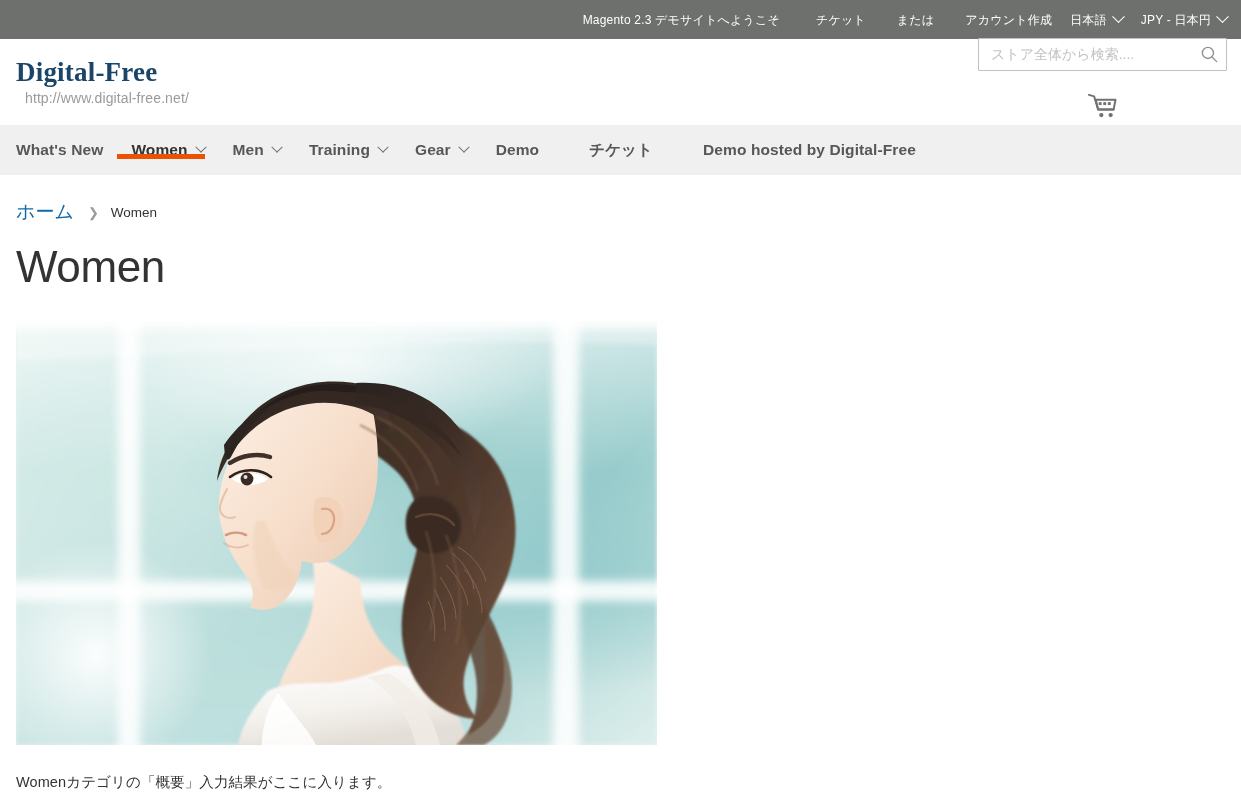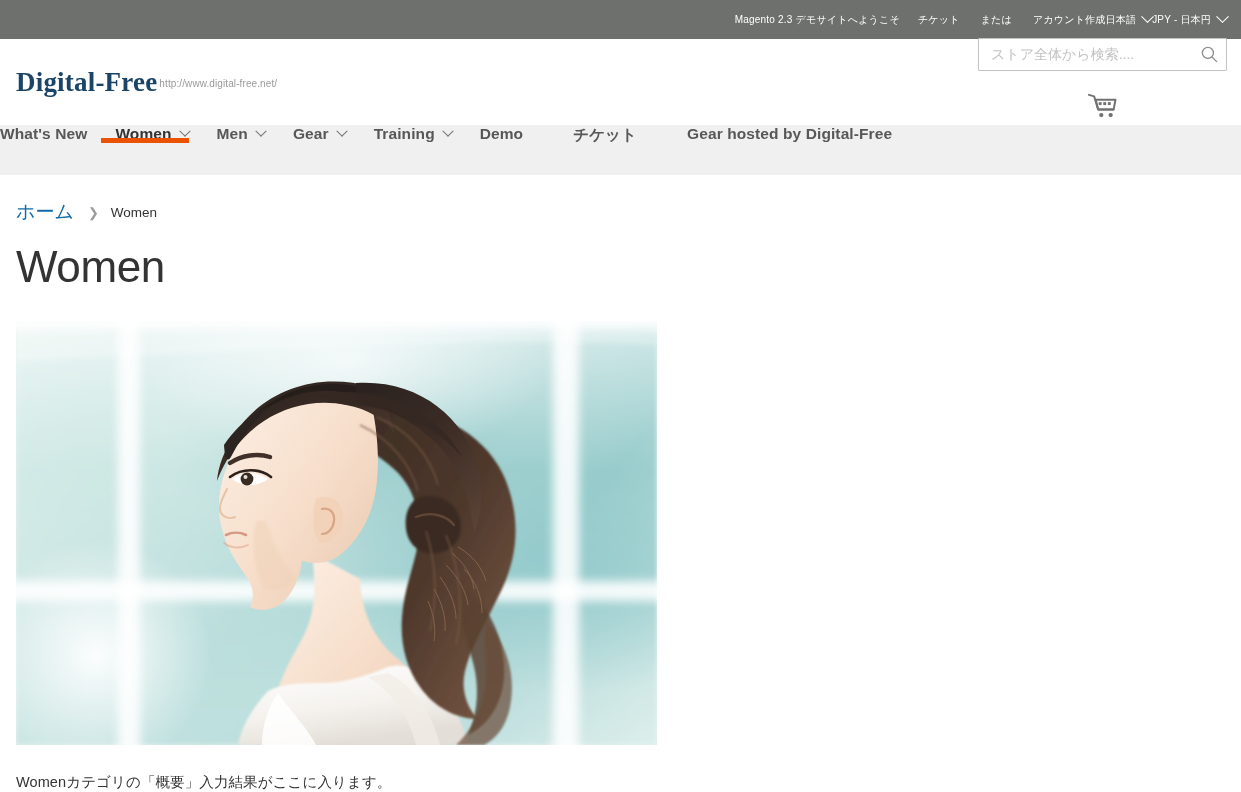--- a/index.html
+++ b/index.html
@@ -18,35 +18,35 @@
     height: 39px;
     background: #6d706c;
     display: flex;
     align-items: center;
     justify-content: flex-end;
     padding: 0 14px 0 0;
   }
   .top-panel-inner {
     display: flex;
     align-items: center;
-    gap: 0;
+    gap: 18px;
     color: #ffffff;
-    font-size: 10px;
+    font-size: 12px;
     line-height: 1;
     white-space: nowrap;
     justify-content: space-between;
   }
   .greeting { margin-right: 18px; letter-spacing: 0.2px; }
   .tp-link {
     color: #ffffff;
     text-decoration: none;
     cursor: pointer;
     letter-spacing: 0.2px;
   }
-  .tp-sep { margin: 0 21px; letter-spacing: 0.2px; }
+  .tp-sep { margin: 0 13px; letter-spacing: 0.2px; }
   .switcher {
     display: flex; align-items: center;
     cursor: pointer;
     letter-spacing: 0.2px;
   }
   .switcher .caret {
     display: inline-block;
     margin-left: 7px;
     width: 9px; height: 9px;
     border-right: 1.4px solid #ffffff;
@@ -56,35 +56,35 @@
 
   
   .header {
     position: relative;
     height: 86px;
     background: #ffffff;
     display: flex;
     align-items: center;
     padding: 0 14px 0 16px;
   }
-  .logo-block { display: flex; flex-direction: row; cursor: pointer; align-items: center; }
+  .logo-block { display: flex; flex-direction: column; cursor: pointer; }
   .logo-text {
     font-family: "Liberation Serif", serif;
     font-size: 27px;
     font-weight: 700;
     color: #1b4568;
     line-height: 1.05;
     letter-spacing: 0.2px;
   }
   .logo-sub {
-    font-size: 10px;
+    font-size: 14px;
     color: #9a9a9a;
     letter-spacing: 0.1px;
     margin-top: 3px;
-    margin-left: 2px;
+    margin-left: 9px;
   }
   .header-right {
     margin-left: auto;
     display: flex;
     align-items: center;
     gap: 16px;
     flex-direction: column;
   }
   .search-wrap {
     position: relative;
@@ -117,21 +117,22 @@
     background: none; border: none;
     padding: 0; cursor: pointer;
     display: flex; align-items: center; justify-content: center;
   }
 
   
   .nav {
     height: 50px;
     background: #f0f0f0;
     display: flex;
-    align-items: flex-start;
+    align-items: center;
+    padding-left: 16px;
     position: relative;
   }
   .nav-item {
     position: relative;
     display: flex;
     align-items: center;
     padding: 0 14px;
     font-size: 15.5px;
     font-weight: 700;
     color: #575757;
@@ -299,37 +300,37 @@
   </div>
   <div class="nav-item active">
     <span>Women</span>
     <span class="nav-caret"></span>
   </div>
   <div class="nav-item">
     <span>Men</span>
     <span class="nav-caret"></span>
   </div>
   <div class="nav-item">
+    <span>Training</span>
+    <span class="nav-caret"></span>
+  </div>
+  <div class="nav-item">
     <span>Gear</span>
     <span class="nav-caret"></span>
   </div>
   <div class="nav-item">
-    <span>Training</span>
-    <span class="nav-caret"></span>
-  </div>
-  <div class="nav-item">
     <span>Demo</span>
   </div>
   <div class="nav-gap"></div>
   <div class="nav-item">
     <span>チケット</span>
   </div>
   <div class="nav-gap"></div>
   <div class="nav-item">
-    <span>Gear hosted by Digital-Free</span>
+    <span>Demo hosted by Digital-Free</span>
   </div>
 </div>
 
 <div class="main">
 
   <div class="breadcrumbs">
     <a class="crumb-link" href="#">ホーム</a>
     <span class="crumb-sep">❯</span>
     <span class="crumb-current">Women</span>
   </div>

